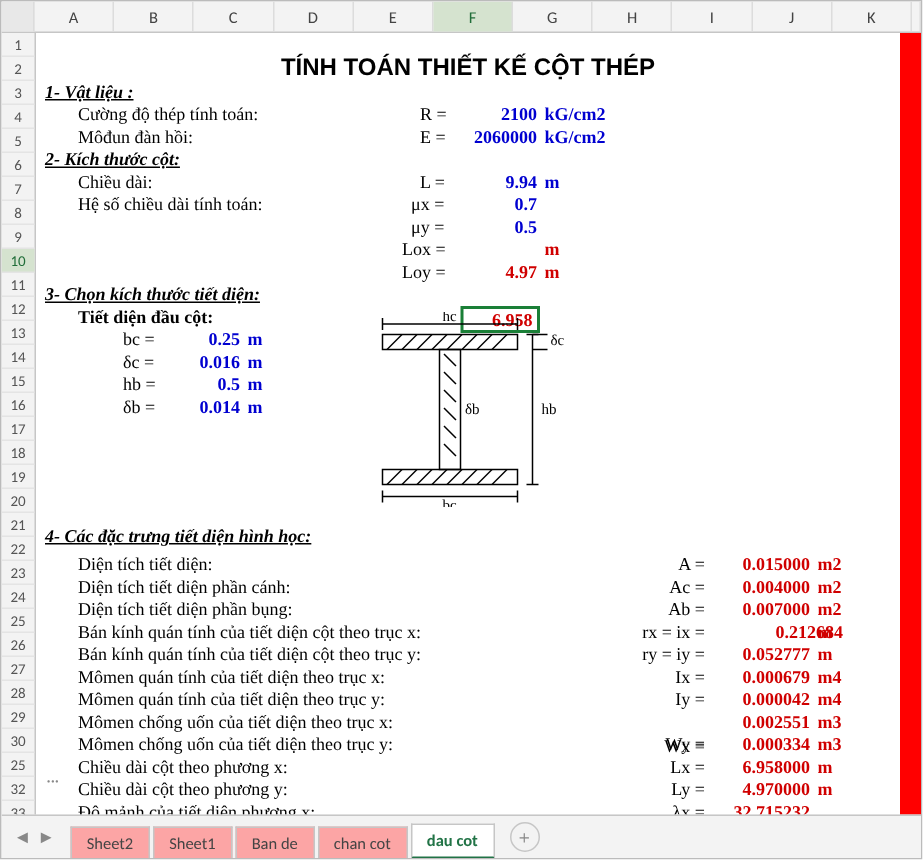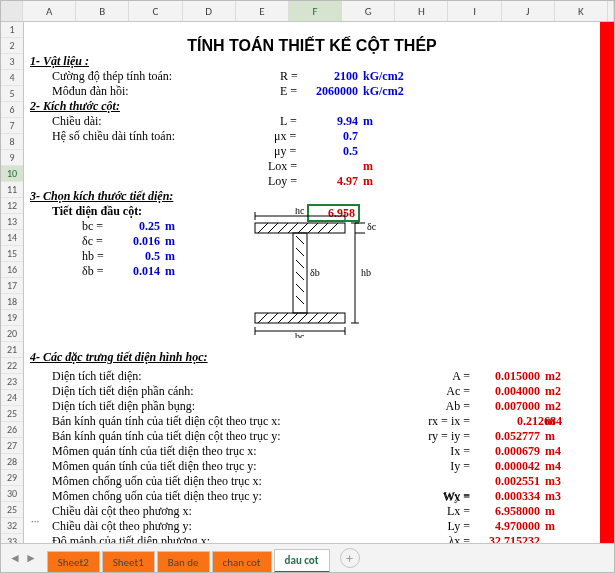--- a/index.html
+++ b/index.html
@@ -18,21 +18,21 @@
   .title{font-family:Tahoma,Arial,sans-serif;font-size:16px;font-weight:bold;position:absolute;top:15px;left:0;right:0;text-align:center;}
   .hdr{font-family:"Times New Roman",serif;font-style:italic;font-weight:bold;text-decoration:underline;}
   .blue{color:#0000d0;font-weight:bold;}
   .red{color:#d00000;font-weight:bold;}
   .selcell{border:2px solid #1a7f37;box-sizing:border-box;margin-top:47px;}
   .ibeam{position:absolute;left:195px;top:186px;width:170px;height:130px;}
   .tabbar{position:absolute;left:0;right:0;bottom:0;height:28px;background:#f3f3f3;border-top:1px solid #c6c6c6;display:flex;align-items:center;padding-left:8px;gap:2px;}
   .tabnav{display:flex;gap:4px;margin-right:8px;color:#888;}
   .tabnav span{cursor:default;}
   .tabs{display:flex;align-items:flex-end;height:100%;}
-  .tab{padding:4px 10px;font-size:11px;color:#444;border:1px solid #c6c6c6;border-bottom:none;background:#f97316;margin-right:2px;border-radius:0 0 0 0;position:relative;top:1px;}
+  .tab{padding:4px 10px;font-size:11px;color:#444;border:1px solid #c6c6c6;border-bottom:none;background:#fca5a5;margin-right:2px;border-radius:0 0 0 0;position:relative;top:1px;}
   .tab.active{background:#fff;color:#217346;font-weight:bold;border-bottom:2px solid #217346;}
   .addtab{width:18px;height:18px;border:1px solid #c6c6c6;border-radius:50%;display:flex;align-items:center;justify-content:center;color:#888;font-size:12px;margin-left:6px;}
   .dots{position:absolute;left:0;top:513px;color:#888;font-size:11px;padding-left:30px;}
   .lbl{position:absolute;}
   .val{position:absolute;text-align:right;}
   .unit{position:absolute;}
 </style>
 </head>
 <body>
 <div class="frame">

